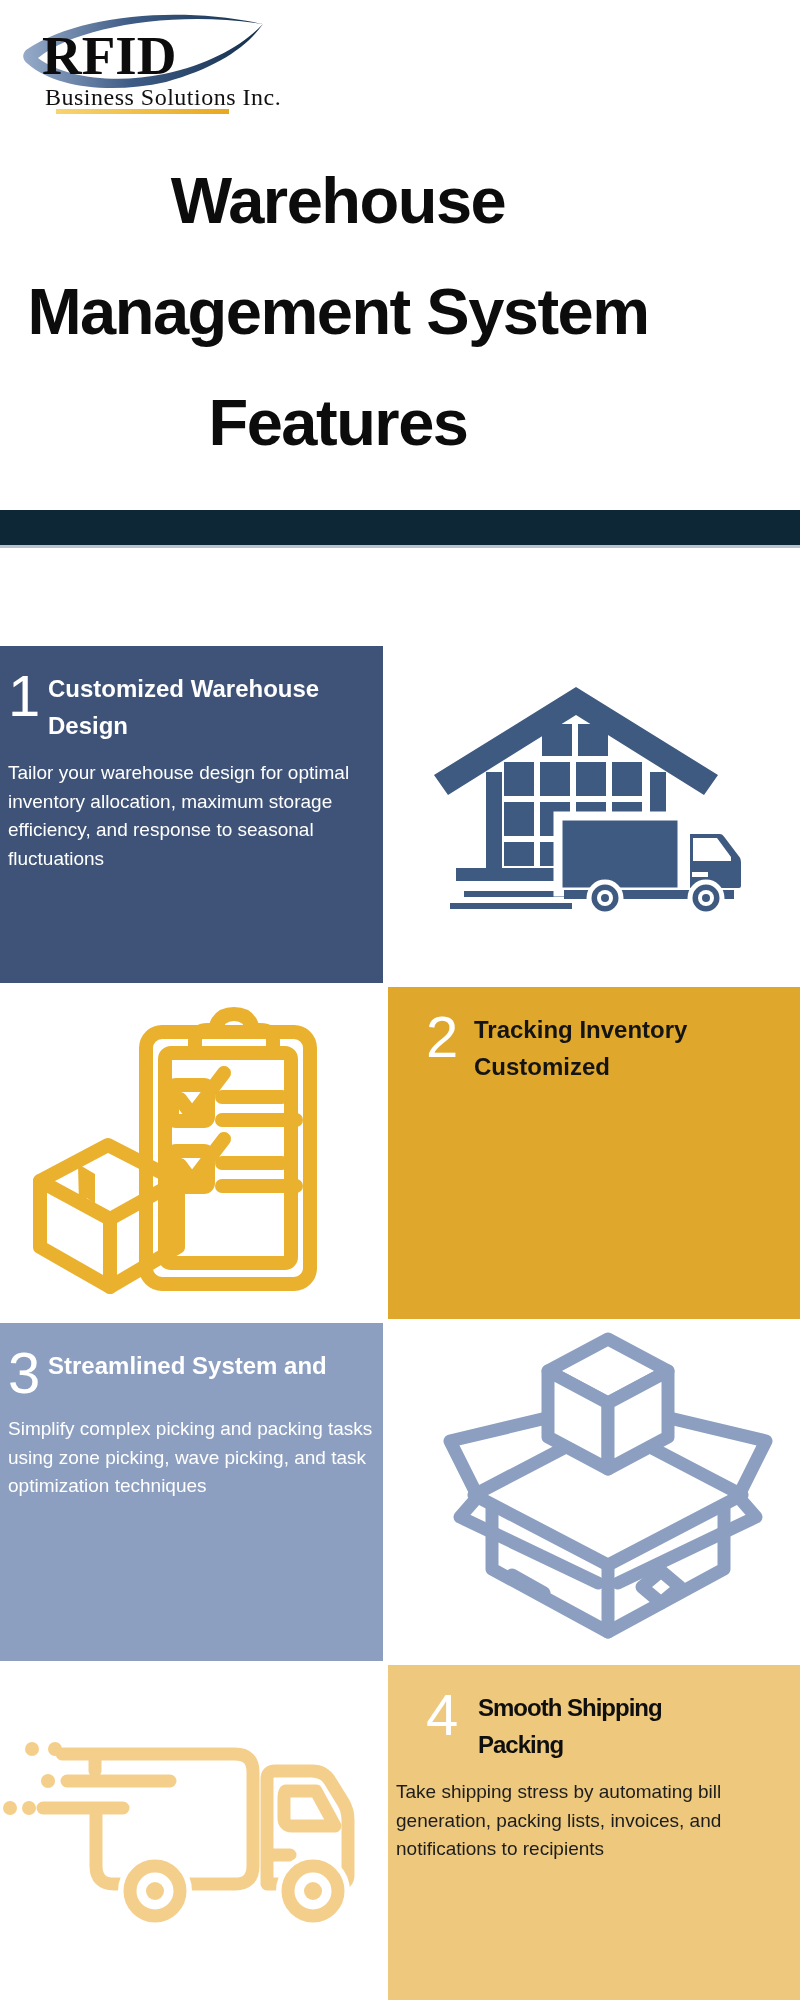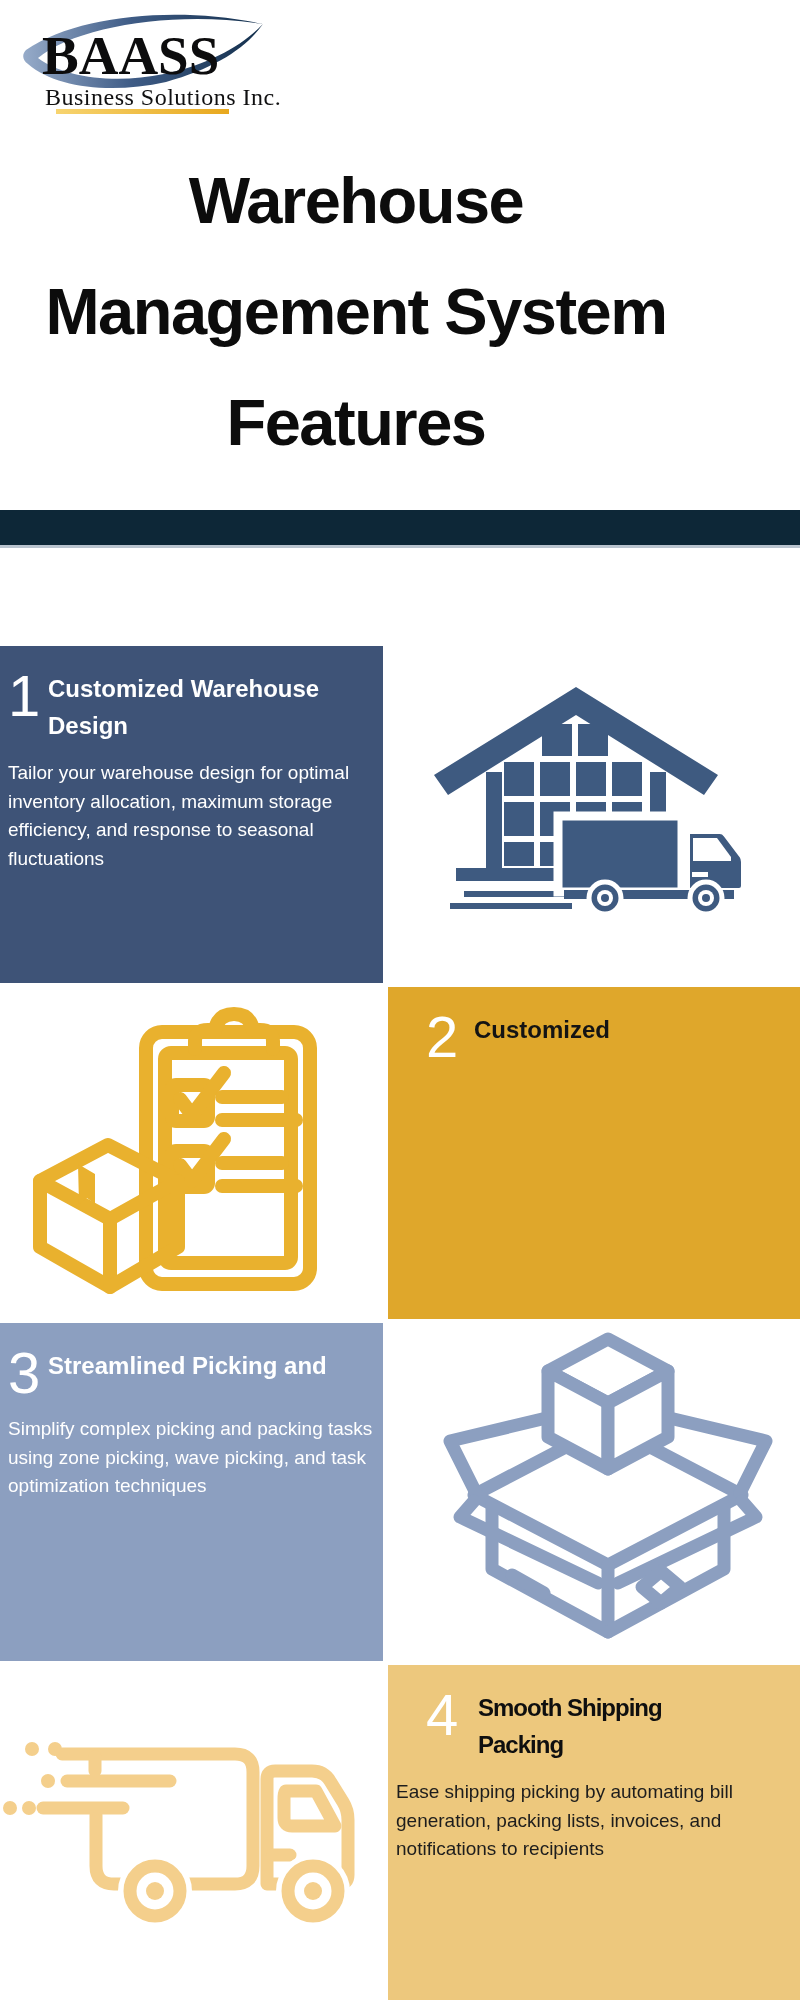--- a/index.html
+++ b/index.html
@@ -21,21 +21,21 @@
     letter-spacing:0.5px;white-space:nowrap;
   }
   .logo .goldbar{
     position:absolute;left:56px;top:109px;width:173px;height:5px;
     background:linear-gradient(to right,#f7d470,#e8a81e);
   }
   
   .page-title{
     position:absolute;top:145px;left:0;width:676px;margin:0;
     text-align:center;font-weight:700;font-size:65px;line-height:111px;
-    letter-spacing:-1.5px;color:#0c0c0c;padding-left:18px;
+    letter-spacing:-1.5px;color:#0c0c0c;
   }
   .page-title span{display:block;}
   
   .divider{
     position:absolute;top:510px;left:0;width:800px;height:35px;
     background:#0d2737;border-bottom:3px solid #b9c3ce;
   }
   
   .grid{
     position:absolute;top:646px;left:0;width:800px;height:1354px;
@@ -77,21 +77,21 @@
     <path fill="url(#swg)" d="M247 20
       C 165 2, 62 10, 10 46
       C 6 50, 6 56, 12 60
       C 40 84, 95 90, 150 78
       C 200 64, 230 44, 247 20 Z
       M 247 20
       C 228 40, 196 60, 148 70
       C 100 80, 48 74, 22 54
       C 60 22, 160 6, 247 20 Z"></path>
   </svg>
-  <div class="baass">BAASS</div>
+  <div class="baass">RFID</div>
   <div class="tagline">Business Solutions Inc.</div>
   <div class="goldbar"></div>
 </div>
 
 <h1 class="page-title">
   <span>Warehouse</span>
   <span>Management System</span>
   <span>Features</span>
 </h1>
 
@@ -165,30 +165,31 @@
       <path d="M8 176 V242 L78 282 V214"></path>
       <path d="M146 176 V242 L78 282"></path>
       <path d="M46 159 l17 10 v30 l-8 -6 -8 6 z" fill="#e9b12e" stroke="none"></path>
     </svg>
   </div>
 
   <section class="panel gold indent">
     <div class="head">
       <div class="num">2</div>
       <div class="ttl" style="margin-left:8px">
+        <span>Tracking Inventory</span>
         <span>Customized</span>
       </div>
     </div>
   </section>
 
   <section class="panel peri">
     <div class="head">
       <div class="num">3</div>
       <div class="ttl">
-        <span>Streamlined Picking and</span>
+        <span>Streamlined System and</span>
       </div>
     </div>
     <p>Simplify complex picking and packing tasks using zone picking, wave picking, and task optimization techniques</p>
   </section>
 
   <div class="art">
     <svg style="left:48px;top:6px" width="345" height="312" viewBox="0 0 345 312" fill="none" stroke="#8c9fc0" stroke-width="13" stroke-linejoin="round" stroke-linecap="round">
 
       <path d="M172 96 L306 166 L172 236 L38 166 Z"></path>
 
@@ -236,16 +237,16 @@
   </div>
 
   <section class="panel sand indent">
     <div class="head">
       <div class="num">4</div>
       <div class="ttl" style="margin-left:12px">
         <span>Smooth Shipping</span>
         <span>Packing</span>
       </div>
     </div>
-    <p style="margin-left:-30px">Ease shipping picking by automating bill generation, packing lists, invoices, and notifications to recipients</p>
+    <p style="margin-left:-30px">Take shipping stress by automating bill generation, packing lists, invoices, and notifications to recipients</p>
   </section>
 
 </div>
 
 </body></html>

